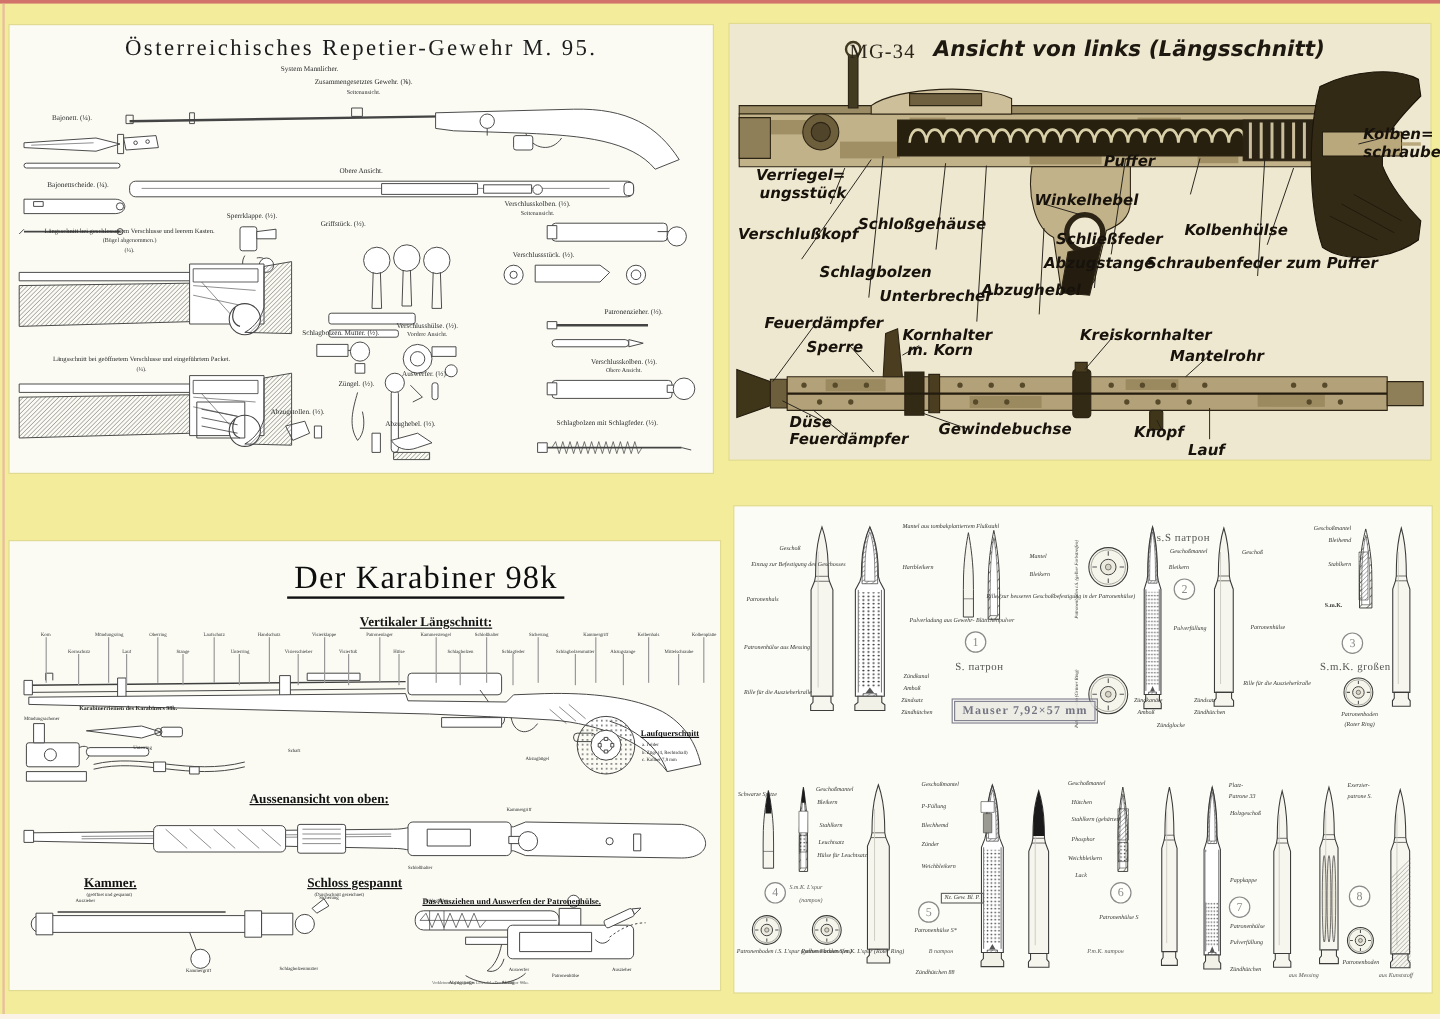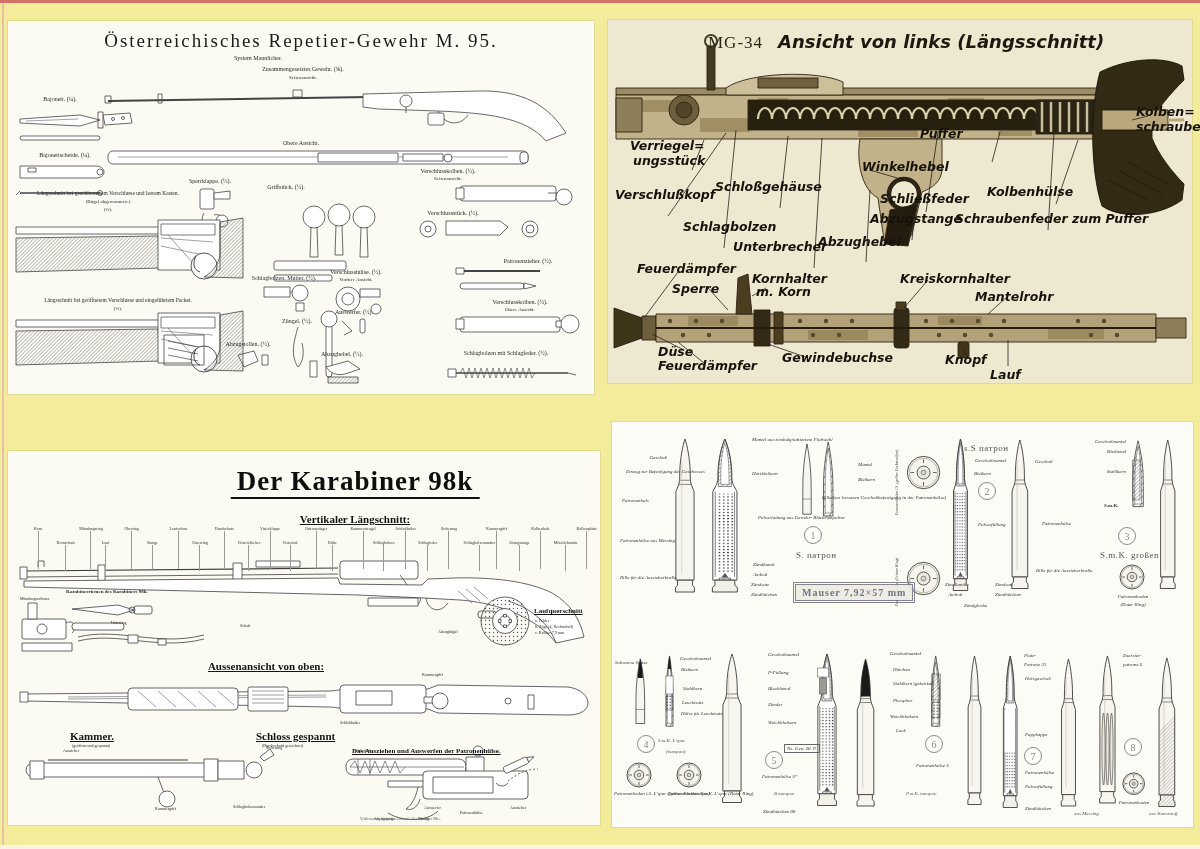--- a/index.html
+++ b/index.html
@@ -21,21 +21,21 @@
   .w{white-space:normal}
   .b{font-weight:bold}
   .s3{font-size:3.5px}.s4{font-size:4px}.s5{font-size:5px}.s55{font-size:5.5px}
   .s6{font-size:6px}.s7{font-size:7px}.s9{font-size:11px}
   .m95-title{position:absolute;left:50%;transform:translateX(-50%);top:9px;font-size:19px;
              letter-spacing:2px;color:#1c1c1c;white-space:nowrap}
   .mgt1{position:absolute;font-size:17px;letter-spacing:1px;color:#2a251a;white-space:nowrap}
   .mgt2{position:absolute;font-family:"DejaVu Sans",sans-serif;font-style:italic;font-weight:bold;
         font-size:18px;color:#1d1910;white-space:nowrap}
   .mg{position:absolute;font:italic 600 12.5px "DejaVu Sans",sans-serif;color:#17130c;white-space:nowrap}
-  .k98-title{position:absolute;left:347px;transform:translateX(-50%);top:15px;font-weight:bold;
+  .k98-title{position:absolute;left:347px;transform:translateX(-50%);top:15px;font-weight:normal;
              font-size:27px;letter-spacing:1px;color:#0e0e0e;border-bottom:2.5px solid #111;padding:0 6px;white-space:nowrap}
   .kh{position:absolute;font-weight:bold;color:#141414;text-decoration:underline;white-space:nowrap}
   .am{position:absolute;font-style:italic;font-size:5px;color:#333;line-height:1.12;white-space:nowrap}
   .amname{position:absolute;font-size:9px;color:#555;letter-spacing:.5px;white-space:nowrap}
   .ambox{border:.5px solid #666;padding:.5px 2px}
   .numc{position:absolute;width:16px;height:16px;border:1px solid #8a8a8a;border-radius:50%;
         color:#8a8a8a;display:flex;align-items:center;justify-content:center;font-size:10px;
         background:rgba(255,255,255,.5)}
   .mbox{position:absolute;border:1px solid #778;outline:1px solid #778;outline-offset:1.5px;
         color:#667;background:#ecece4;font-size:10px;font-weight:bold;letter-spacing:1px;

